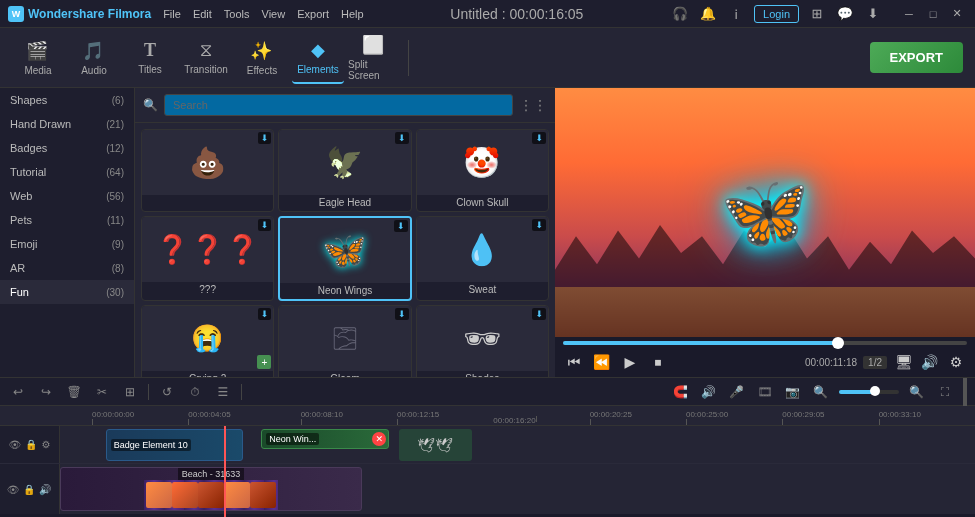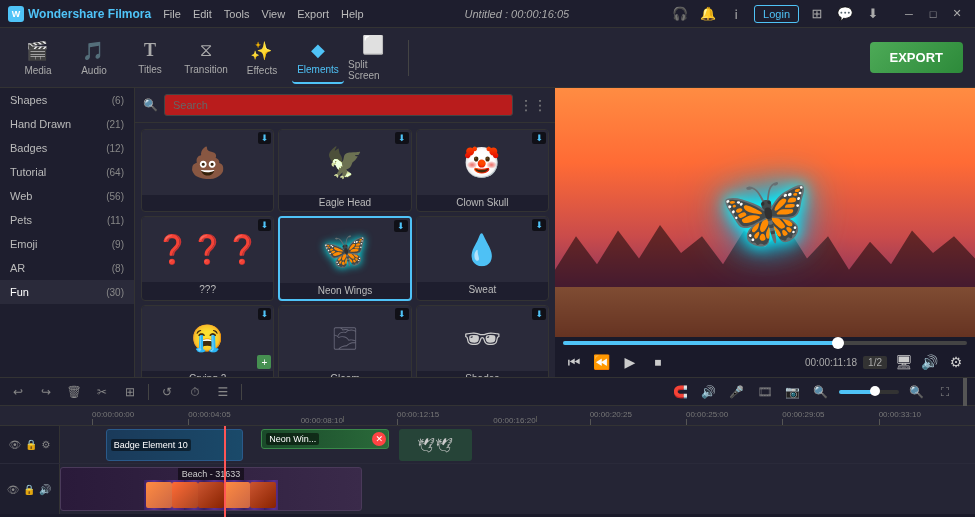--- a/index.html
+++ b/index.html
@@ -4,21 +4,21 @@
   <style>
     * { box-sizing: border-box; margin: 0; padding: 0; }
     body { width: 975px; height: 517px; overflow: hidden; background: #1a1a2e; font-family: 'Segoe UI', Arial, sans-serif; font-size: 12px; color: #ccc; }
 
     
     .topbar { display: flex; align-items: center; background: #1e1e2e; height: 28px; padding: 0 8px; border-bottom: 1px solid #333; }
     .topbar-logo { display: flex; align-items: center; gap: 4px; color: #4fc3f7; font-weight: bold; font-size: 12px; margin-right: 12px; }
     .topbar-logo .logo-icon { width: 16px; height: 16px; background: #4fc3f7; border-radius: 3px; display: flex; align-items: center; justify-content: center; color: #fff; font-size: 9px; }
     .topbar-menu { display: flex; gap: 12px; color: #bbb; font-size: 11px; }
     .topbar-menu span { cursor: pointer; }
-    .topbar-center { flex: 1; text-align: center; color: #aaa; font-size: 11px; font-style: italic; }
+    .topbar-center { flex: 1; text-align: center; color: #aaa; font-size: 14px; }
     .topbar-right { display: flex; align-items: center; gap: 8px; }
     .topbar-right .icon-btn { width: 20px; height: 20px; display: flex; align-items: center; justify-content: center; color: #aaa; cursor: pointer; font-size: 13px; }
     .login-btn { background: transparent; border: 1px solid #4fc3f7; color: #4fc3f7; padding: 2px 8px; border-radius: 3px; cursor: pointer; font-size: 11px; }
     .win-controls { display: flex; gap: 4px; margin-left: 8px; }
     .win-btn { width: 20px; height: 20px; display: flex; align-items: center; justify-content: center; color: #aaa; cursor: pointer; font-size: 11px; border-radius: 2px; }
 
     
     .toolbar { display: flex; align-items: center; background: #252535; height: 60px; padding: 0 12px; gap: 4px; border-bottom: 1px solid #333; }
     .tool-item { display: flex; flex-direction: column; align-items: center; justify-content: center; width: 52px; height: 52px; cursor: pointer; border-radius: 4px; gap: 3px; color: #aaa; font-size: 10px; }
     .tool-item.active { color: #4fc3f7; }
@@ -37,21 +37,21 @@
     .left-item { display: flex; justify-content: space-between; align-items: center; padding: 6px 10px; cursor: pointer; font-size: 11px; color: #bbb; }
     .left-item.active { background: #2a2a3a; color: #fff; }
     .left-item .count { color: #888; font-size: 10px; }
 
     
     .content-panel { flex: 1; background: #252535; overflow-y: auto; }
     .content-panel::-webkit-scrollbar { width: 4px; }
     .content-panel::-webkit-scrollbar-track { background: #252535; }
     .content-panel::-webkit-scrollbar-thumb { background: #444; }
     .search-bar { display: flex; align-items: center; padding: 6px 8px; gap: 6px; border-bottom: 1px solid #333; }
-    .search-input { flex: 1; background: #b91c1c; border: 1px solid #444; color: #ccc; padding: 4px 8px; border-radius: 3px; font-size: 11px; }
+    .search-input { flex: 1; background: #0369a1; border: 1px solid #444; color: #ccc; padding: 4px 8px; border-radius: 3px; font-size: 11px; }
     .search-input::placeholder { color: #666; }
     .grid-icon { color: #888; cursor: pointer; font-size: 14px; }
     .items-grid { display: grid; grid-template-columns: repeat(3, 1fr); gap: 4px; padding: 6px; }
     .grid-item { position: relative; cursor: pointer; border-radius: 4px; overflow: hidden; background: #1e1e2e; border: 1px solid #333; }
     .grid-item.selected { border: 2px solid #4fc3f7; }
     .grid-item .thumb { width: 100%; height: 65px; background: #2a2a3a; display: flex; align-items: center; justify-content: center; overflow: hidden; position: relative; }
     .grid-item .item-label { font-size: 10px; color: #bbb; text-align: center; padding: 2px 2px 3px; white-space: nowrap; overflow: hidden; text-overflow: ellipsis; }
     .grid-item .download-badge { position: absolute; top: 2px; right: 2px; background: rgba(0,0,0,0.6); border-radius: 2px; padding: 1px 3px; font-size: 9px; color: #4fc3f7; }
     .grid-item .add-btn { position: absolute; bottom: 2px; right: 2px; background: rgba(77,170,87,0.8); border-radius: 2px; width: 14px; height: 14px; display: flex; align-items: center; justify-content: center; color: #fff; font-size: 10px; }
 
@@ -379,21 +379,21 @@
     <div style="position:absolute;left:0;right:0;top:0;bottom:0;display:flex;align-items:flex-end;padding-left:92px;">
       <div style="display:flex;align-items:flex-end;width:100%;gap:0;">
         <div style="flex:1;display:flex;flex-direction:column;align-items:flex-start;">
           <span style="font-size:8px;color:#777;">00:00:00:00</span>
           <div style="width:1px;height:6px;background:#555;"></div>
         </div>
         <div style="flex:1;display:flex;flex-direction:column;align-items:flex-start;">
           <span style="font-size:8px;color:#777;">00:00:04:05</span>
           <div style="width:1px;height:6px;background:#555;"></div>
         </div>
-        <div style="flex:1;display:flex;align-items:flex-start;margin-left:16px;">
+        <div style="flex:1;display:flex;flex-direction:column;align-items:flex-start;margin-left:16px;">
           <span style="font-size:8px;color:#777;">00:00:08:10</span>
           <div style="width:1px;height:6px;background:#555;"></div>
         </div>
         <div style="flex:1;display:flex;flex-direction:column;align-items:flex-start;">
           <span style="font-size:8px;color:#777;">00:00:12:15</span>
           <div style="width:1px;height:6px;background:#555;"></div>
         </div>
         <div style="flex:1;display:flex;align-items:flex-start;">
           <span style="font-size:8px;color:#777;">00:00:16:20</span>
           <div style="width:1px;height:6px;background:#555;"></div>

